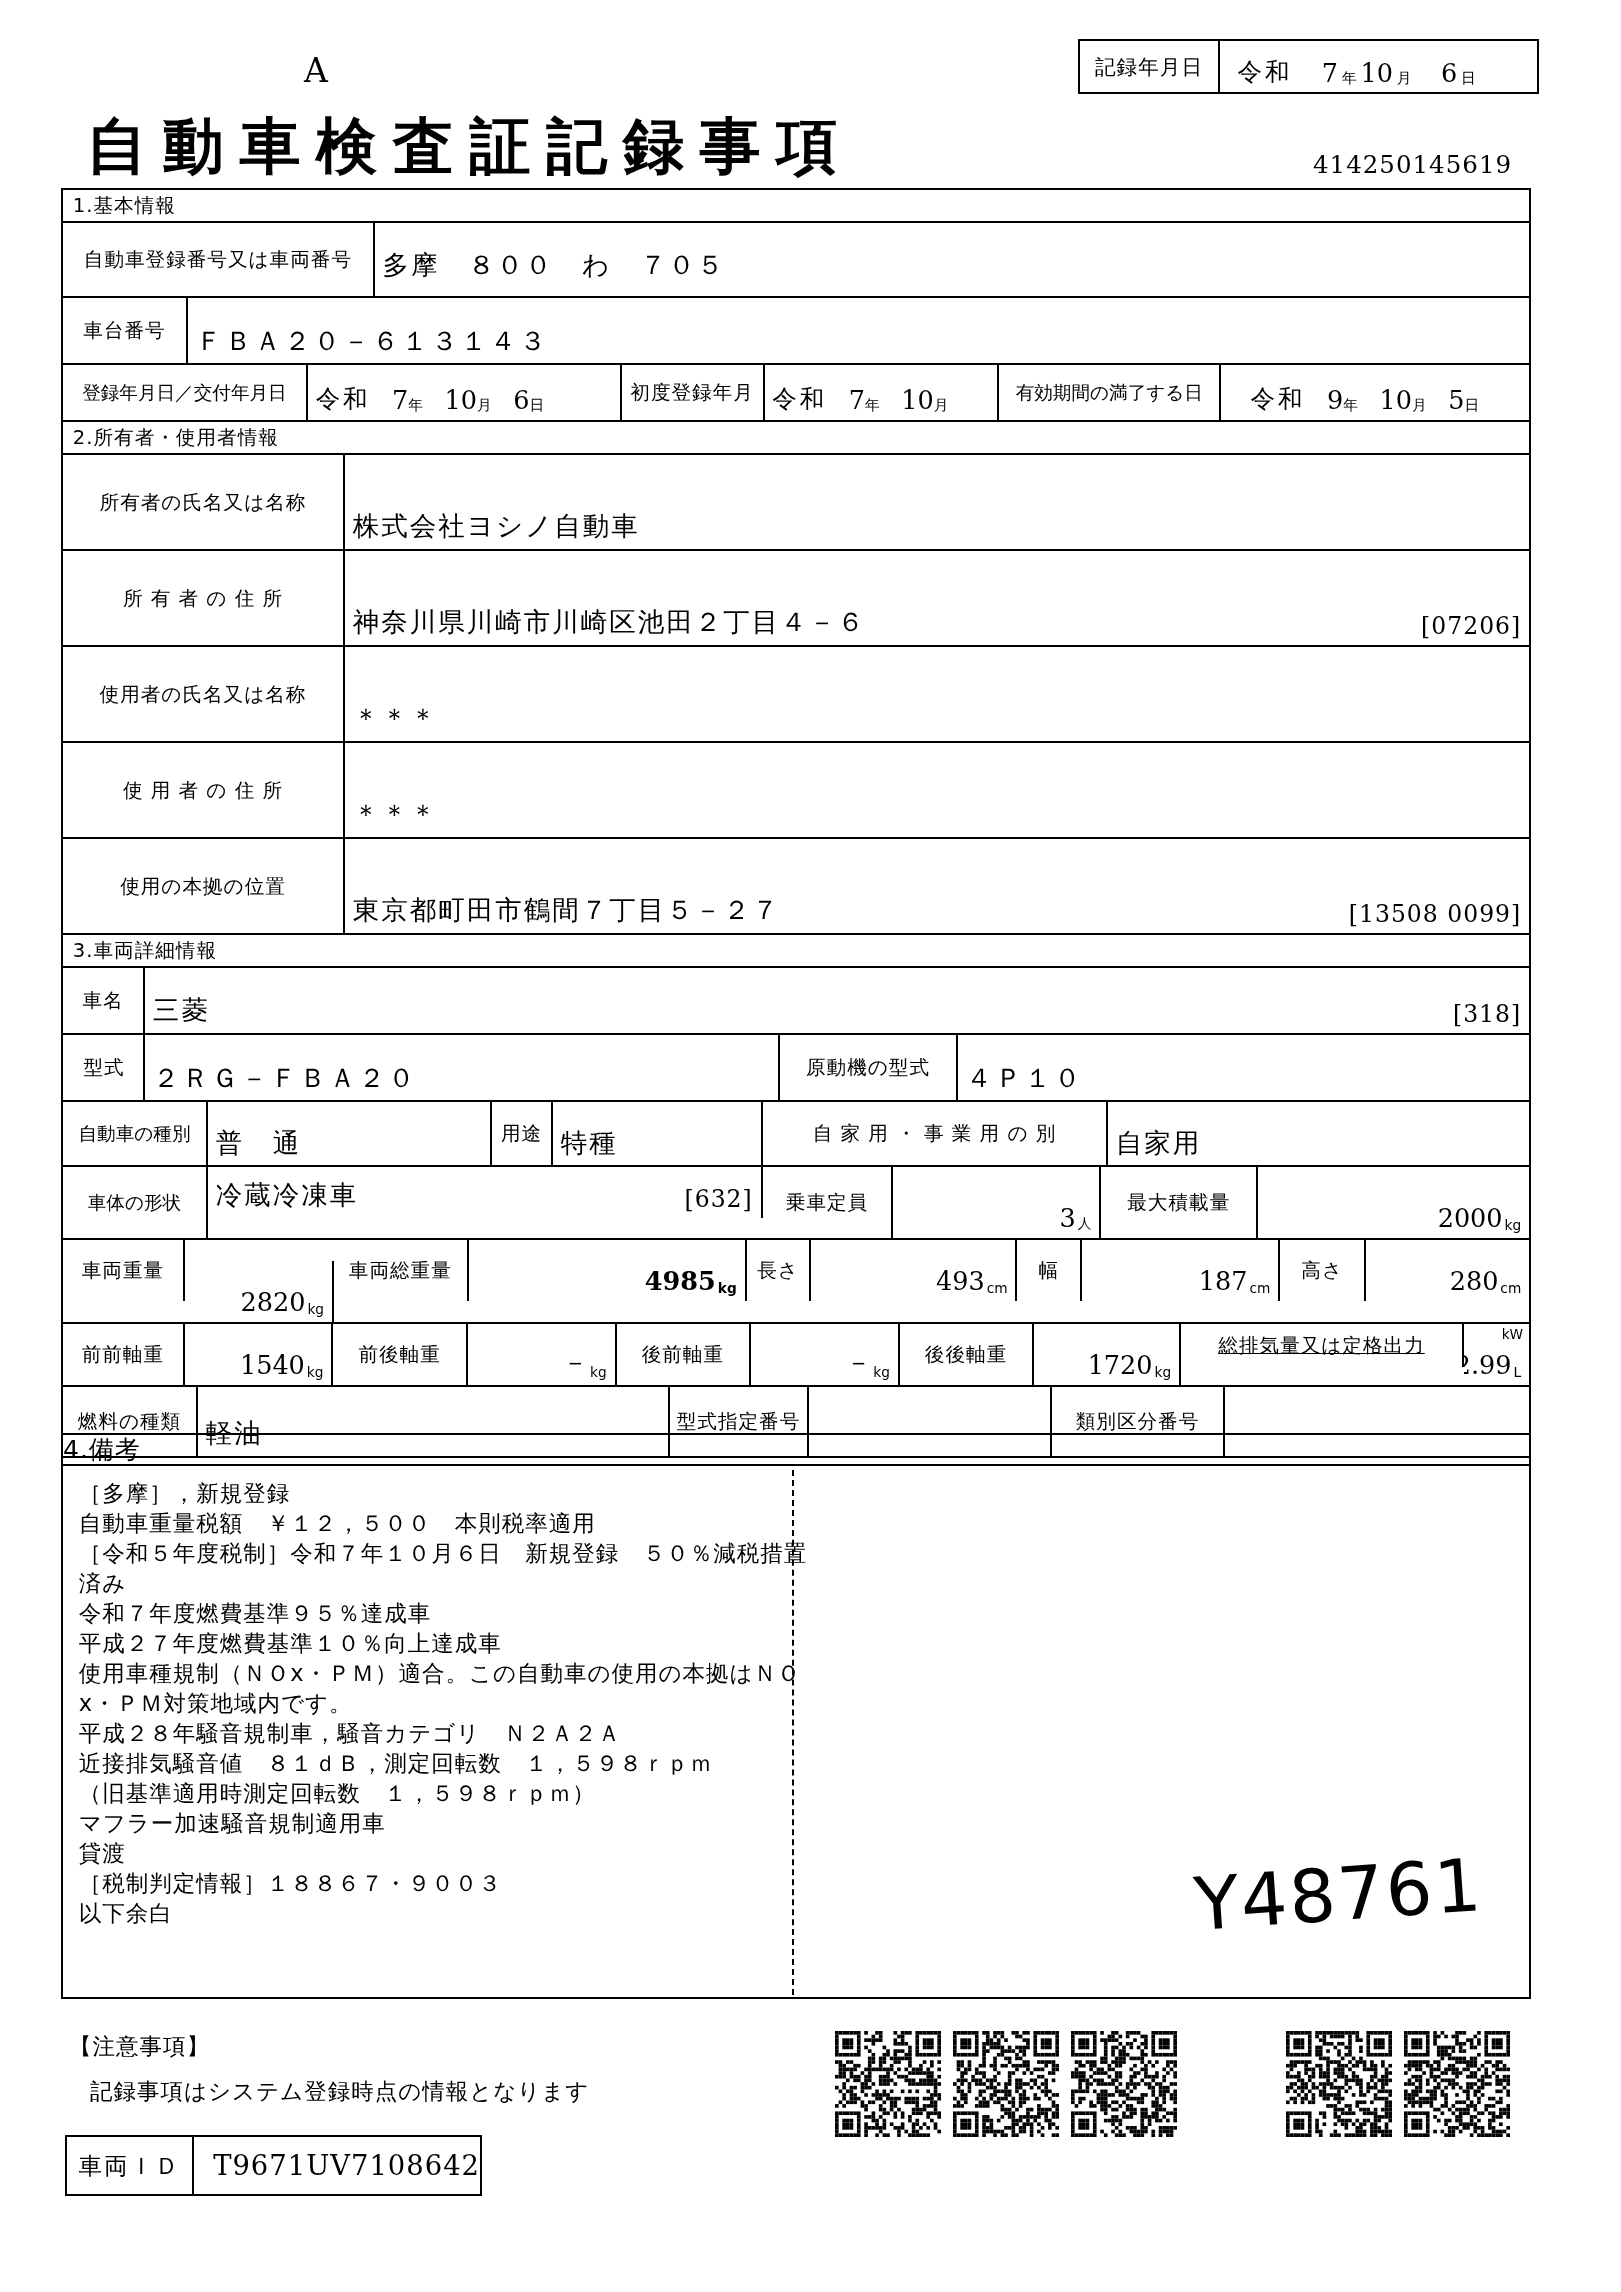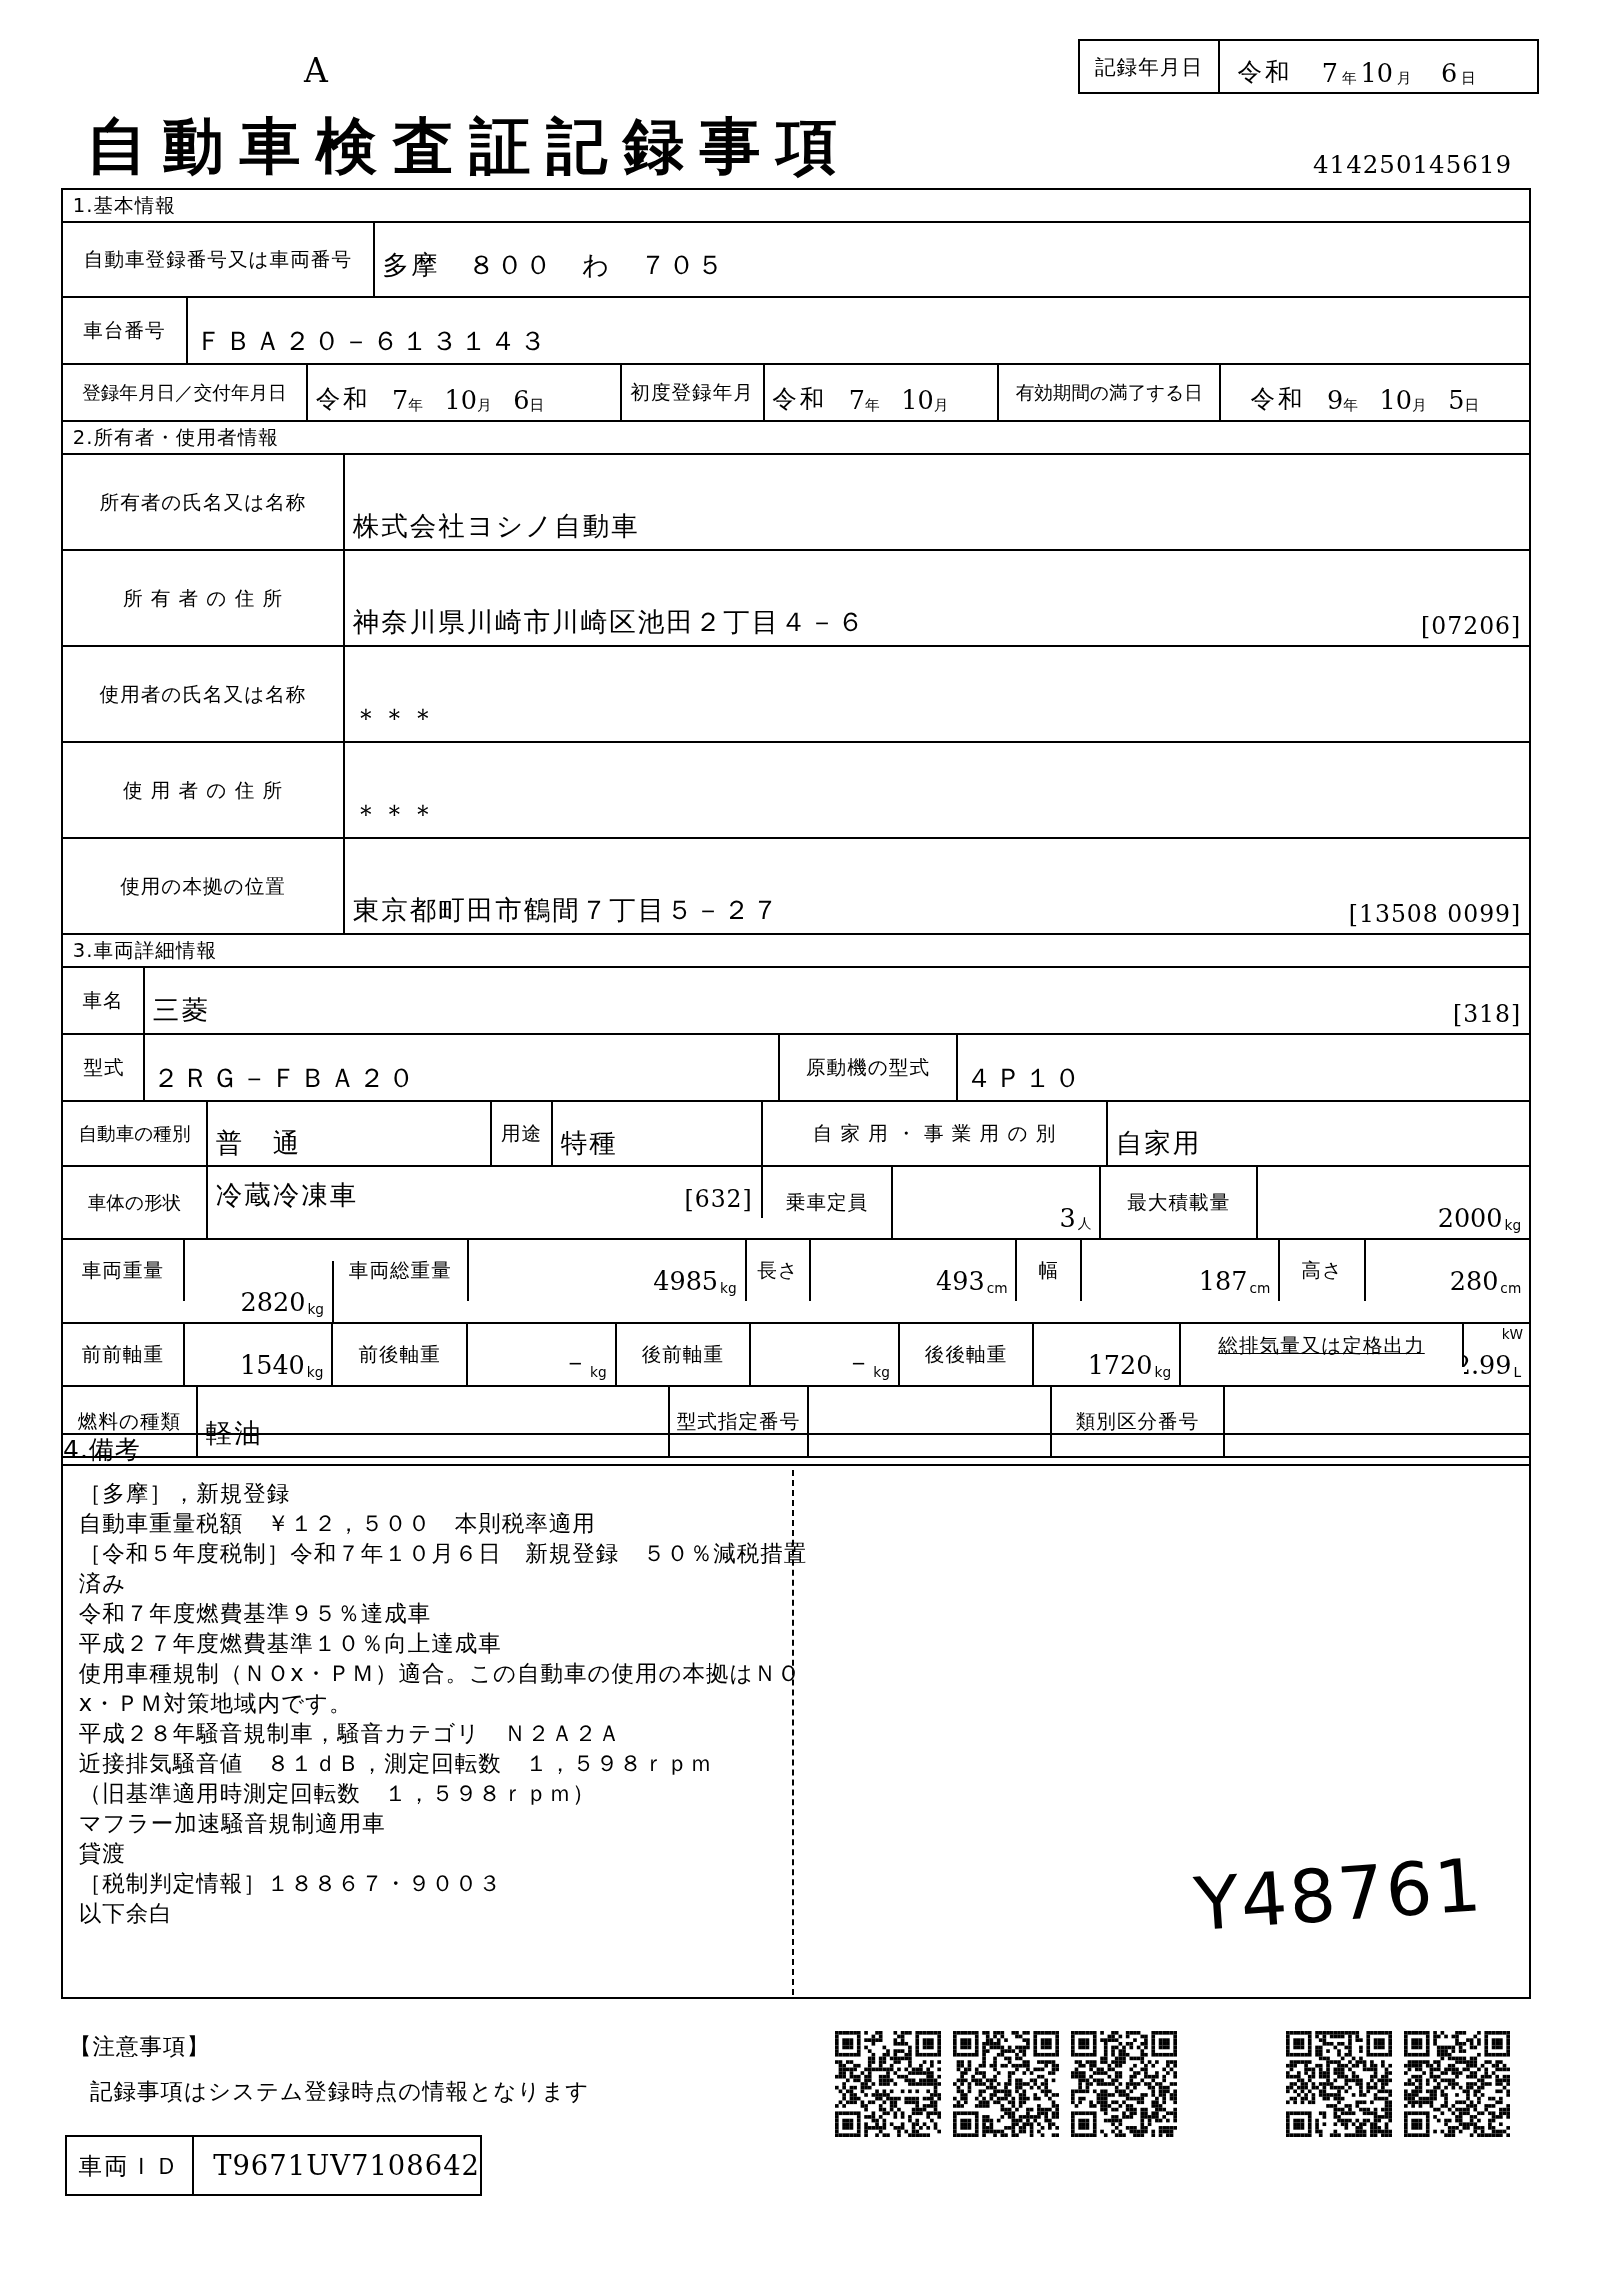--- a/index.html
+++ b/index.html
@@ -361,21 +361,21 @@
 
     <div class="row thick">
       <div class="cell lbl" style="width:122px;height:61px;">車両重量</div>
       <div class="cell" style="width:149px;height:61px;margin-top:21px;">
         <div class="valbot">
           <span class="rightnum">2820</span>
           <span class="u">kg</span>
         </div>
       </div>
       <div class="cell lbl" style="width:135px;height:61px;">車両総重量</div>
-      <div class="cell" style="width:278px;height:61px;">
+      <div class="cell" style="width:278px;height:61px;font-weight:bold;">
         <div class="valbot">
           <span class="rightnum">4985</span>
           <span class="u">kg</span>
         </div>
       </div>
       <div class="cell lbl" style="width:65px;height:61px;">長さ</div>
       <div class="cell" style="width:206px;height:61px;">
         <div class="valbot">
           <span class="rightnum">493</span>
           <span class="u">cm</span>

